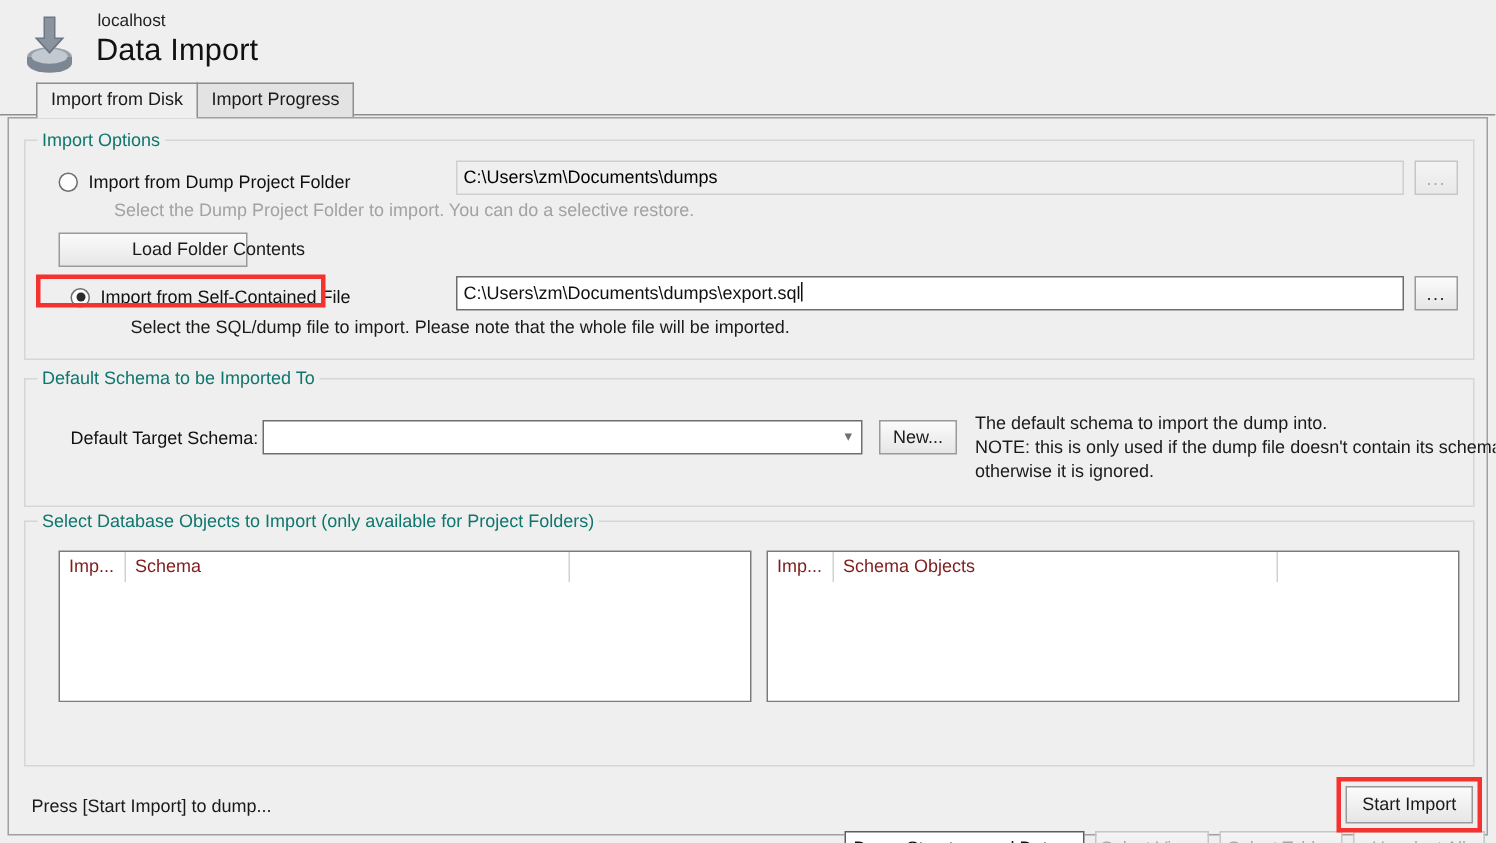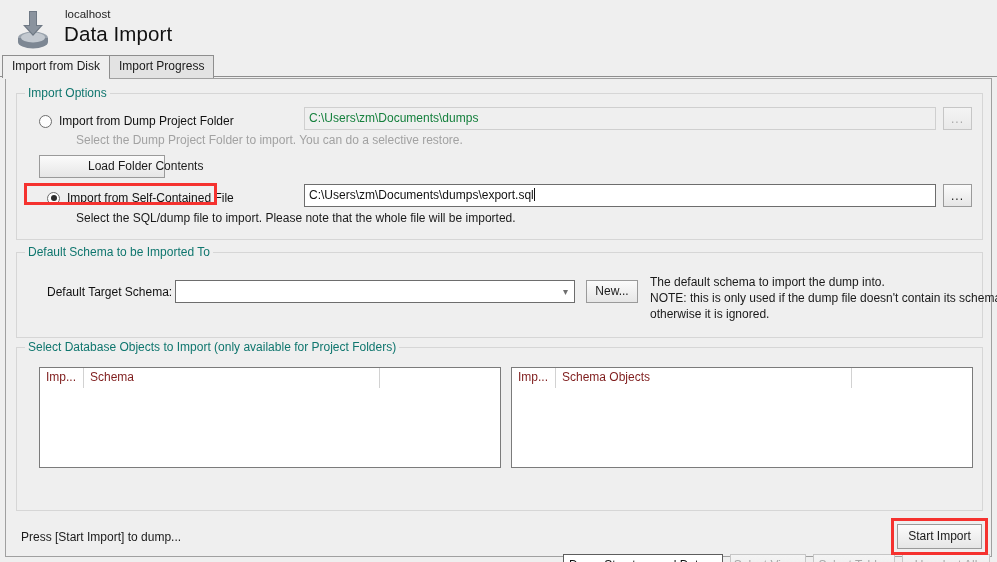--- a/index.html
+++ b/index.html
@@ -48,21 +48,21 @@
     font-size: 20.5px;
     color: #111;
     line-height: 25px;
     letter-spacing: .1px;
   }
 
   
   .tabstrip {
     position: relative;
     height: 22px;
-    padding-left: 2px;
+    padding-left: 24px;
     box-sizing: border-box;
     display: flex;
     align-items: flex-start;
     background: #efefef;
   }
   .tabstrip:after {
     content: "";
     position: absolute;
     left: 0; right: 0; bottom: 0;
     height: 1px;
@@ -224,21 +224,21 @@
     color: #111;
     padding: 0 4px;
     height: 23px;
     line-height: 21px;
     white-space: nowrap;
     overflow: hidden;
   }
   .textfield.disabled {
     background: #efefef;
     border-color: #cfcfcf;
-    color: #15803d;
+    color: #000000;
   }
   #field-folder { left: 287px; top: 13px; width: 632px; }
   #field-file   { left: 287px; top: 90px; width: 632px; }
   .caret {
     display: inline-block;
     width: 1px;
     height: 13px;
     background: #111;
     vertical-align: -2px;
     margin-left: 0px;
@@ -393,21 +393,21 @@
 
     <button class="btn" id="btn-load-folder">Load Folder Contents</button>
 
     <div class="radio-row" style="left:30px; top:95px;">
       <span class="radio checked"></span>
       <span class="radio-label">Import from Self-Contained File</span>
     </div>
     <div class="textfield" id="field-file"><span>C:\Users\zm\Documents\dumps\export.sql</span><span class="caret"></span></div>
     <button class="btn dots-btn" id="btn-browse-file">...</button>
 
-    <div class="hint dark" style="left:35px; top:117px;">Select the SQL/dump file to import. Please note that the whole file will be imported.</div>
+    <div class="hint dark" style="left:46px; top:117px;">Select the SQL/dump file to import. Please note that the whole file will be imported.</div>
   </div>
 
   <div class="group" id="group-default-schema">
     <div class="group-title">Default Schema to be Imported To</div>
 
     <div class="field-label" style="left:30px; top:32px;">Default Target Schema:</div>
 
     <div class="combo" id="combo-target-schema">
       <span></span>
       <span class="chev">▾</span>

